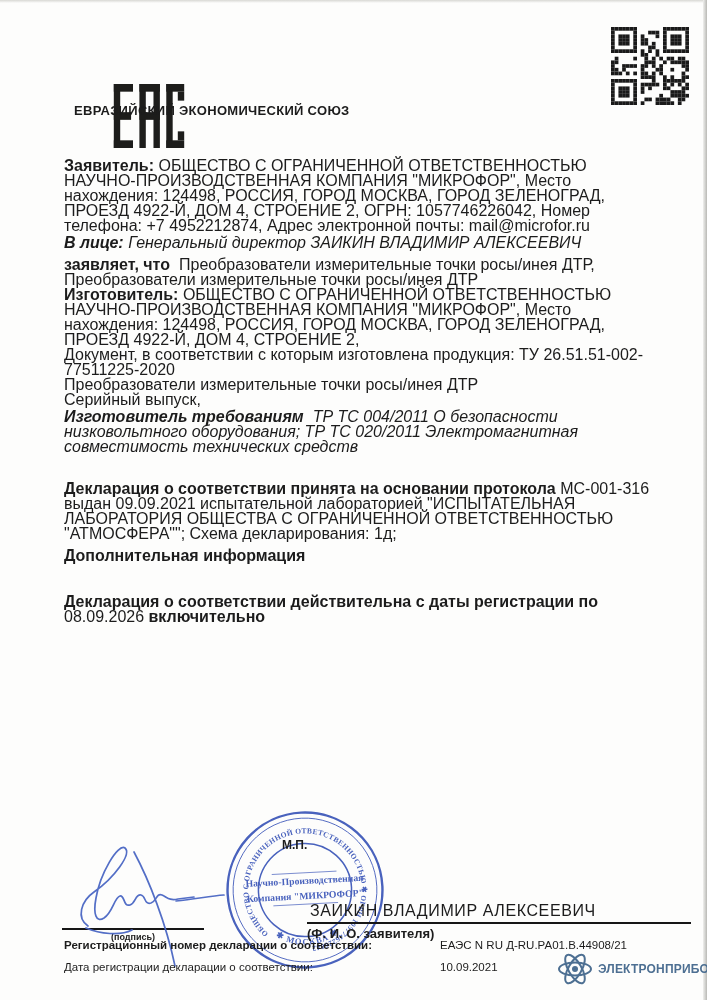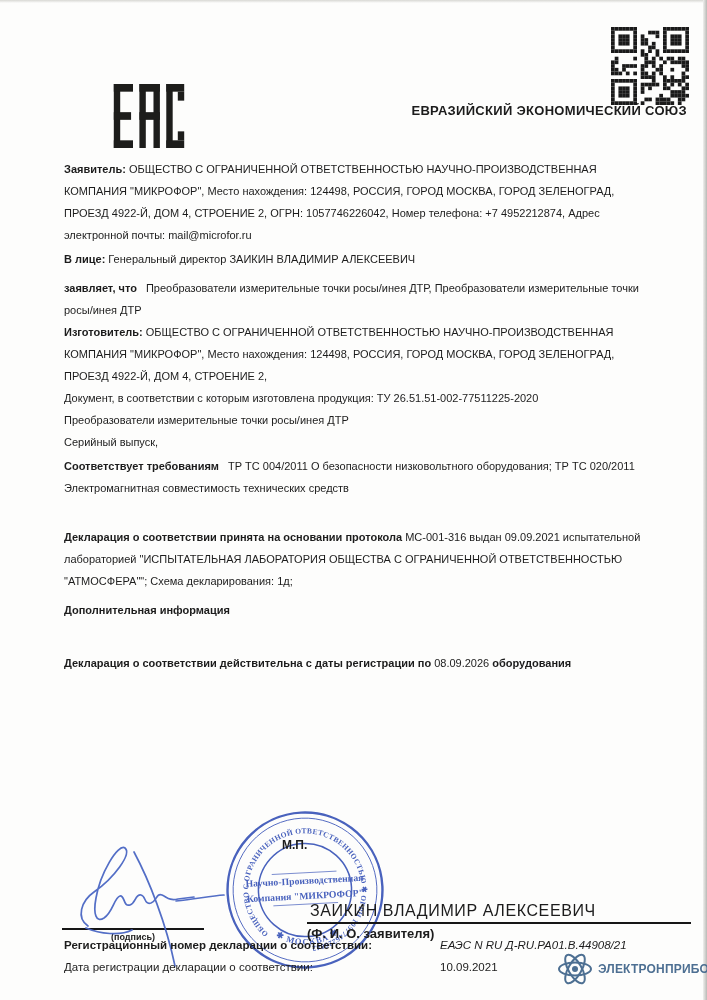--- a/index.html
+++ b/index.html
@@ -8,46 +8,46 @@
     background:#fdfdfc; overflow:hidden;
     font-family:"Liberation Sans", sans-serif; color:#1c1c1c;
   }
   .scan-edge-right{position:absolute;right:0;top:0;width:4px;height:100%;
     background:linear-gradient(to right,#f0f0ee,#b9b9b5);}
   .scan-edge-top{position:absolute;left:0;top:0;width:100%;height:3px;
     background:linear-gradient(to bottom,#d8d8d4,#fdfdfc);}
   
   .eac-logo{position:absolute;left:113px;top:84px;}
   .qr{position:absolute;right:15px;top:27px;}
-  .titles{position:absolute;left:64px;right:20px;top:103px;text-align:right;}
+  .titles{position:absolute;left:74px;right:20px;top:103px;text-align:left;}
   .title-union{font-size:13px;font-weight:bold;letter-spacing:.3px;}
   .title-doc{margin-top:10px;font-size:12.5px;font-weight:bold;letter-spacing:2px;}
   
   .doc-body{position:absolute;left:64px;top:158px;width:590px;
-    font-size:11px;line-height:22px;}
+    font-size:16px;line-height:15px;}
   .doc-body p{margin:0;}
   b.lbl{font-weight:bold;}
-  .mt2{margin-top:2px!important;} .mt7{margin-top:7px!important;}
+  .mt2{margin-top:2px!important;font-style:italic;} .mt7{margin-top:7px!important;}
   .mt27{margin-top:27px!important;} .mt31{margin-top:31px!important;}
   .gap-lbl{margin-right:9px;}
   
   .signature-svg{position:absolute;left:72px;top:838px;z-index:4;pointer-events:none;}
   .sig-line{position:absolute;left:62px;top:928px;width:142px;border-top:2px solid #161616;}
   .sig-caption{position:absolute;left:62px;top:932px;width:142px;text-align:center;
     font-size:9px;font-weight:bold;}
   .stamp-svg{position:absolute;left:224px;top:809px;z-index:5;transform:rotate(-3deg);
     opacity:.92;pointer-events:none;}
   .mp{position:absolute;left:282px;top:838px;z-index:6;font-size:12px;font-weight:bold;}
   .applicant-name{position:absolute;left:310px;top:902px;z-index:6;
     font-size:16px;letter-spacing:.6px;}
   .name-line{position:absolute;left:307px;top:922px;width:384px;border-top:2px solid #161616;z-index:6;}
   .name-caption{position:absolute;left:307px;top:926px;width:384px;text-align:left;
     font-size:13px;font-weight:bold;z-index:6;}
   .reg-row1-label{position:absolute;left:64px;top:939px;font-size:11.5px;font-weight:bold;z-index:6;}
-  .reg-row1-value{position:absolute;left:440px;top:939px;font-size:11.5px;z-index:6;font-style:italic;}
+  .reg-row1-value{position:absolute;left:440px;top:939px;font-size:11.5px;z-index:6;}
   .reg-row2-label{position:absolute;left:64px;top:961px;font-size:11.5px;font-weight:normal;z-index:6;}
   .reg-row2-value{position:absolute;left:440px;top:961px;font-size:11.5px;z-index:6;}
   .brand{position:absolute;left:556px;top:950px;display:flex;align-items:center;z-index:7;}
   .brand-text{font-size:12px;font-weight:bold;color:#4d6f92;letter-spacing:.2px;margin-left:4px;}
 </style>
 </head>
 <body>
 
 <div class="page">
   <div class="scan-edge-top"></div>
@@ -299,24 +299,24 @@
   </div>
 
   <div class="doc-body">
     <p><b class="lbl">Заявитель:</b> <span>ОБЩЕСТВО С ОГРАНИЧЕННОЙ ОТВЕТСТВЕННОСТЬЮ НАУЧНО-ПРОИЗВОДСТВЕННАЯ КОМПАНИЯ "МИКРОФОР", Место нахождения: 124498, РОССИЯ, ГОРОД МОСКВА, ГОРОД ЗЕЛЕНОГРАД, ПРОЕЗД 4922-Й, ДОМ 4, СТРОЕНИЕ 2, ОГРН: 1057746226042, Номер телефона: +7 4952212874, Адрес электронной почты: mail@microfor.ru</span></p>
     <p class="mt2"><b class="lbl">В лице:</b> <span>Генеральный директор ЗАИКИН ВЛАДИМИР АЛЕКСЕЕВИЧ</span></p>
     <p class="mt7"><b class="lbl gap-lbl">заявляет, что</b><span>Преобразователи измерительные точки росы/инея ДТР, Преобразователи измерительные точки росы/инея ДТР</span></p>
     <p><b class="lbl">Изготовитель:</b> <span>ОБЩЕСТВО С ОГРАНИЧЕННОЙ ОТВЕТСТВЕННОСТЬЮ НАУЧНО-ПРОИЗВОДСТВЕННАЯ КОМПАНИЯ "МИКРОФОР", Место нахождения: 124498, РОССИЯ, ГОРОД МОСКВА, ГОРОД ЗЕЛЕНОГРАД, ПРОЕЗД 4922-Й, ДОМ 4, СТРОЕНИЕ 2,</span></p>
     <p>Документ, в соответствии с которым изготовлена продукция: ТУ 26.51.51-002-77511225-2020</p>
     <p>Преобразователи измерительные точки росы/инея ДТР</p>
     <p>Серийный выпуск,</p>
-    <p class="mt2"><b class="lbl gap-lbl">Соответствует требованиям</b><span>ТР ТС 004/2011 О безопасности низковольтного оборудования; ТР ТС 020/2011 Электромагнитная совместимость технических средств</span></p>
+    <p class="mt2"><b class="lbl gap-lbl">Изготовитель требованиям</b><span>ТР ТС 004/2011 О безопасности низковольтного оборудования; ТР ТС 020/2011 Электромагнитная совместимость технических средств</span></p>
     <p class="mt27"><b class="lbl">Декларация о соответствии принята на основании протокола</b> <span>МС-001-316 выдан 09.09.2021 испытательной лабораторией "ИСПЫТАТЕЛЬНАЯ ЛАБОРАТОРИЯ ОБЩЕСТВА С ОГРАНИЧЕННОЙ ОТВЕТСТВЕННОСТЬЮ "АТМОСФЕРА""; Схема декларирования: 1д;</span></p>
     <p class="mt7"><b class="lbl">Дополнительная информация</b></p>
-    <p class="mt31"><b class="lbl">Декларация о соответствии действительна с даты регистрации по</b> <span>08.09.2026</span> <b class="lbl">оборудования</b></p>
+    <p class="mt31"><b class="lbl">Декларация о соответствии действительна с даты регистрации по</b> <span>08.09.2026</span> <b class="lbl">включительно</b></p>
   </div>
 
   <svg class="signature-svg" width="175" height="135" viewBox="0 0 175 135" fill="none" stroke="#4a67c4" stroke-width="1.7" stroke-linecap="round" opacity="0.95">
     <path d="M16,88 C4,80 9,63 22,54 C42,40 60,16 53,10 C46,5 28,36 24,60 C21,76 24,85 32,80 C41,74 42,60 48,58 C53,57 51,69 58,67 C64,65 63,56 69,57 C74,58 72,67 79,65 C85,63 84,55 90,57 C95,59 97,63 106,61 L122,59"></path>
     <path d="M104,63 C124,61 138,58 152,57"></path>
     <path d="M62,14 C77,42 94,85 103,128"></path>
     <path d="M14,90 C28,96 48,98 60,92"></path>
   </svg>
   <div class="sig-line"></div>
   <div class="sig-caption">(подпись)</div>

